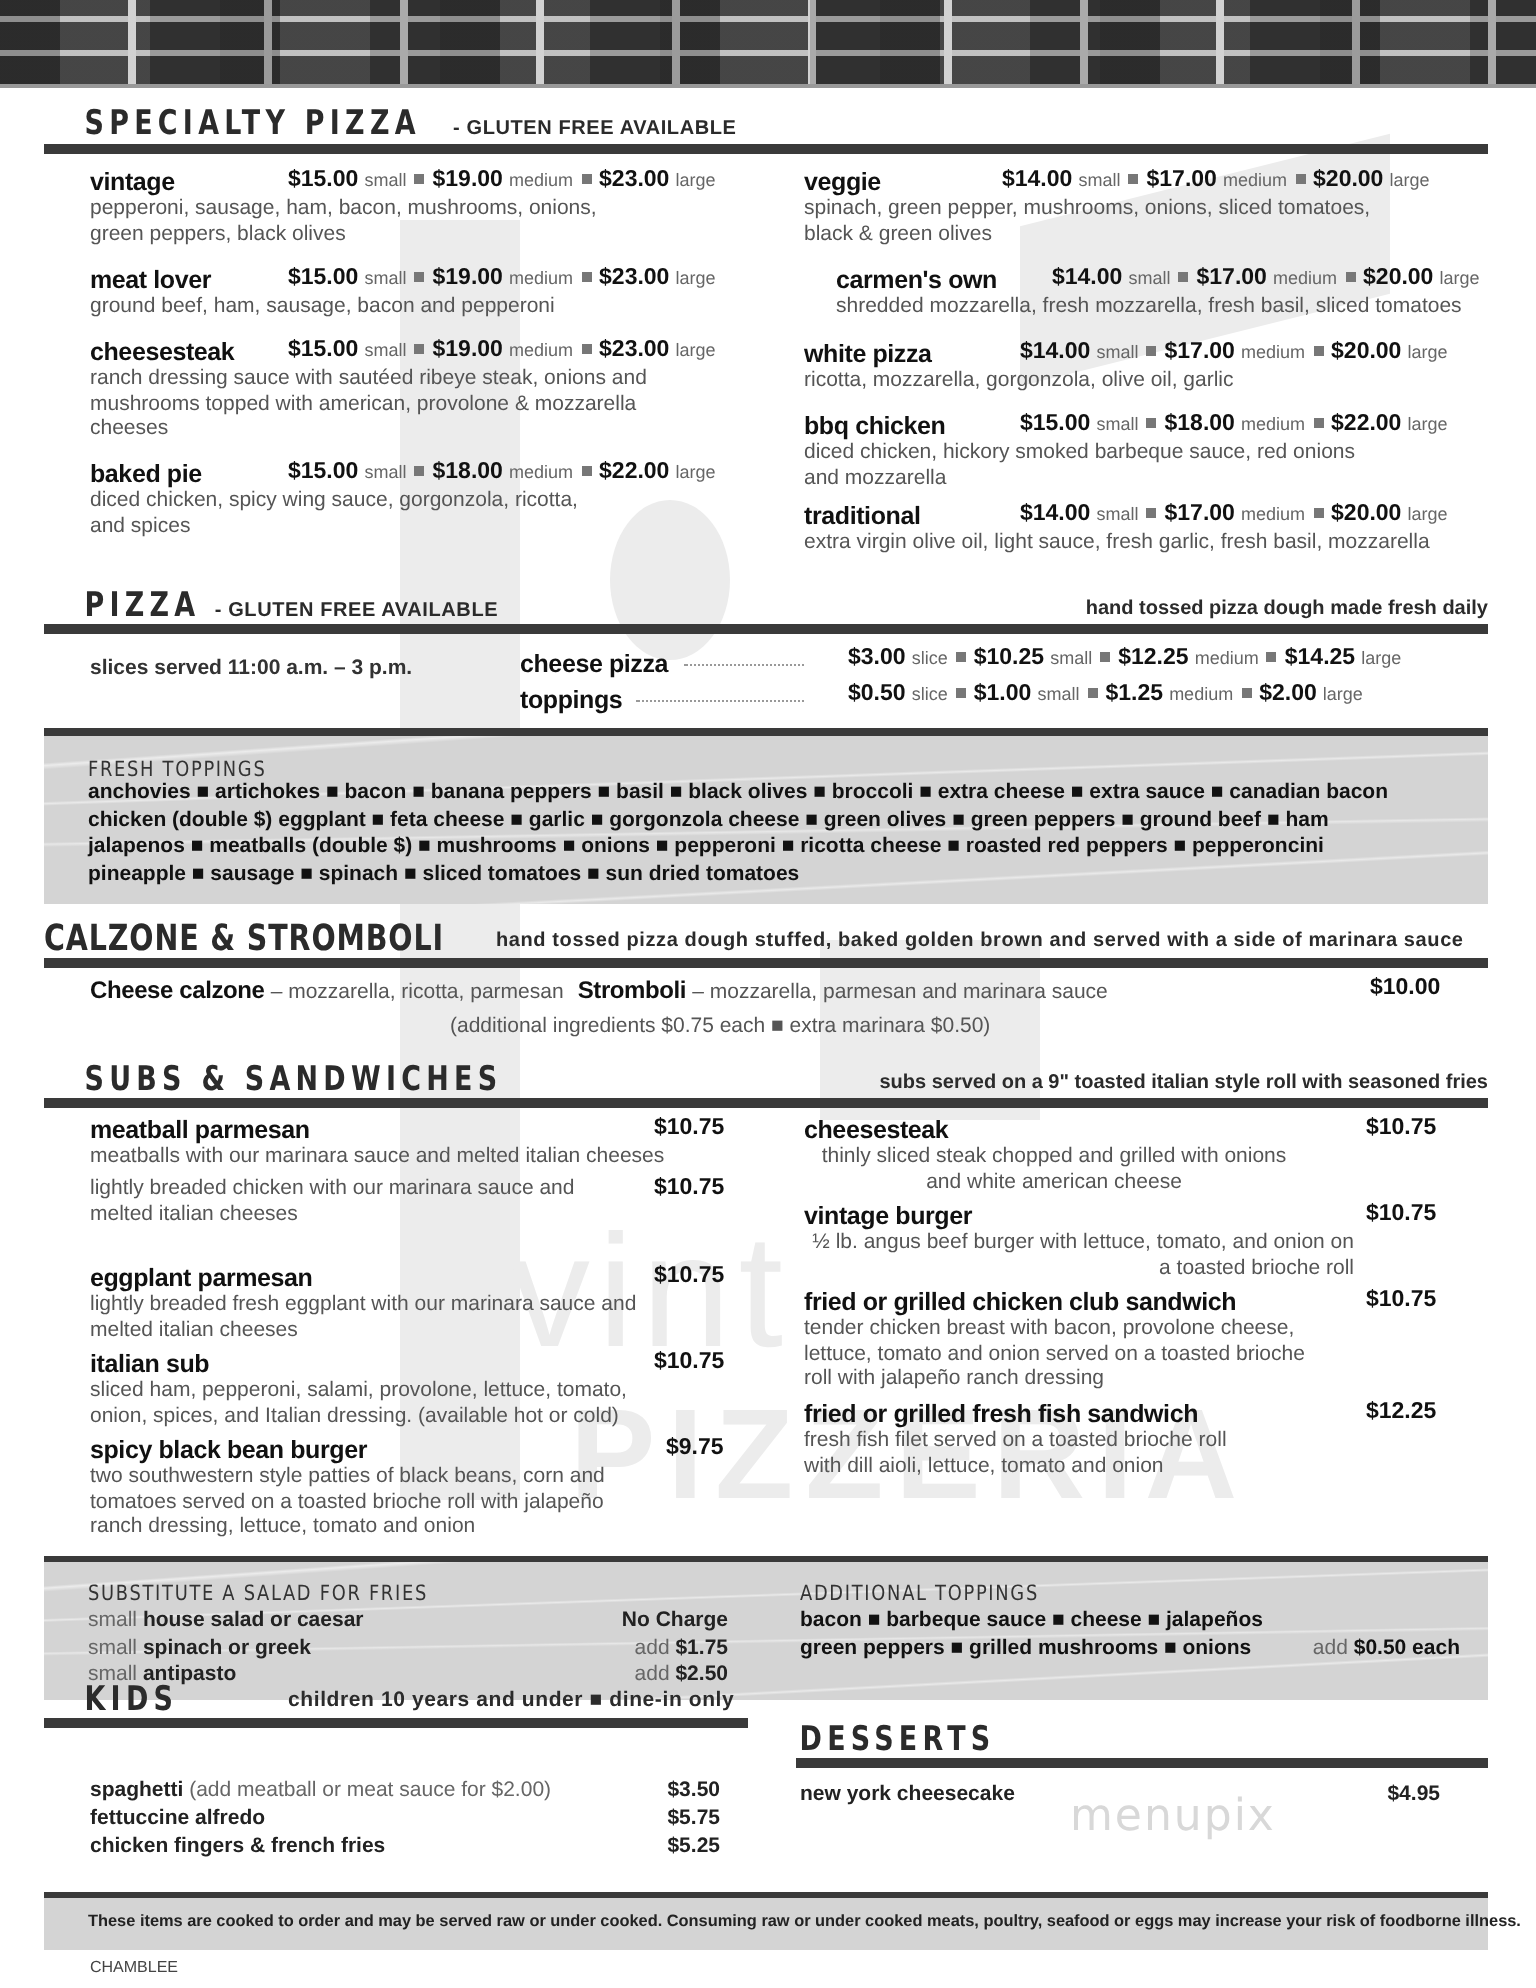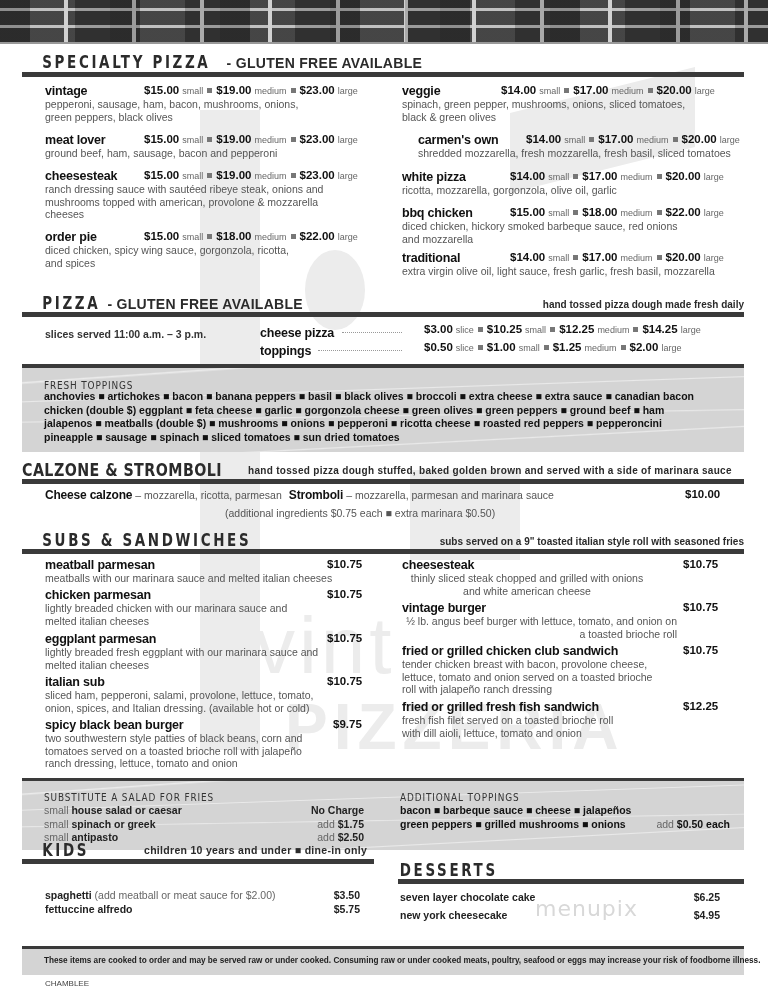--- a/index.html
+++ b/index.html
@@ -26,21 +26,21 @@
   .section-head {
     position: absolute; left: 22px; width: 722px;
     border-bottom: 5px solid #3a3a3a; z-index: 2;
   }
   .section-head .title {
     font-family: "DejaVu Sans Condensed", "DejaVu Sans", sans-serif;
     font-weight: bold; letter-spacing: 3px; color: #2b2b2b;
     font-size: 17px; display: inline-block; padding-left: 23px; transform: scaleX(0.88); transform-origin: left;
   }
   .section-head .sub {
-    font-size: 14px; font-weight: bold; color: #2b2b2b; letter-spacing: 0.3px;
+    font-size: 10px; font-weight: bold; color: #2b2b2b; letter-spacing: 0.3px;
     font-family: "Liberation Sans Narrow", "Liberation Sans", sans-serif;
   }
   .section-head .right {
     position: absolute; right: 0; bottom: 2px; font-size: 10px; font-weight: bold; color: #2b2b2b; padding-left: 25px;
   }
 
   .item { position: absolute; z-index: 2; }
   .item .name { font-weight: bold; font-size: 12.5px; color: #111; letter-spacing: -0.2px; }
   .item .desc { font-size: 10.5px; color: #555; line-height: 12.5px; }
   .price-line { position: absolute; top: 0; font-size: 11px; white-space: nowrap; }
@@ -96,21 +96,21 @@
   <div class="desc" style="width:290px;">ground beef, ham, sausage, bacon and pepperoni</div>
 </div>
 <div class="item" style="left:45px;top:169px;width:330px;">
   <div class="name">cheesesteak</div>
   <div class="price-line" style="left:99px;">
     <b>$15.00</b> <span class="sz">small</span><span class="sq"></span><b>$19.00</b> <span class="sz">medium</span><span class="sq"></span><b>$23.00</b> <span class="sz">large</span>
   </div>
   <div class="desc" style="width:290px;">ranch dressing sauce with sautéed ribeye steak, onions and mushrooms topped with american, provolone &amp; mozzarella cheeses</div>
 </div>
 <div class="item" style="left:45px;top:230px;width:330px;">
-  <div class="name">order pie</div>
+  <div class="name">baked pie</div>
   <div class="price-line" style="left:99px;">
     <b>$15.00</b> <span class="sz">small</span><span class="sq"></span><b>$18.00</b> <span class="sz">medium</span><span class="sq"></span><b>$22.00</b> <span class="sz">large</span>
   </div>
   <div class="desc" style="width:260px;">diced chicken, spicy wing sauce, gorgonzola, ricotta, and spices</div>
 </div>
 
 <div class="item" style="left:402px;top:84px;width:330px;">
   <div class="name">veggie</div>
   <div class="price-line" style="left:99px;">
     <b>$14.00</b> <span class="sz">small</span><span class="sq"></span><b>$17.00</b> <span class="sz">medium</span><span class="sq"></span><b>$20.00</b> <span class="sz">large</span>
@@ -196,21 +196,20 @@
   <span class="title" style="font-size:17px;">SUBS &amp; SANDWICHES</span>
   <span class="right">subs served on a 9" toasted italian style roll with seasoned fries</span>
 </div>
 
 <div class="item" style="left:45px;top:558px;width:320px;">
   <div class="name">meatball parmesan</div>
   <div class="price" style="left:282px;">$10.75</div>
   <div class="desc">meatballs with our marinara sauce and melted italian cheeses</div>
 </div>
 <div class="item" style="left:45px;top:588px;width:320px;">
-  <div class="name">chicken parmesan</div>
   <div class="price" style="left:282px;">$10.75</div>
   <div class="desc" style="width:260px;">lightly breaded chicken with our marinara sauce and melted italian cheeses</div>
 </div>
 <div class="item" style="left:45px;top:632px;width:320px;">
   <div class="name">eggplant parmesan</div>
   <div class="price" style="left:282px;">$10.75</div>
   <div class="desc" style="width:295px;">lightly breaded fresh eggplant with our marinara sauce and melted italian cheeses</div>
 </div>
 <div class="item" style="left:45px;top:675px;width:320px;">
   <div class="name">italian sub</div>
@@ -274,27 +273,27 @@
   </div>
 </div>
 
 <div class="section-head" style="top:840px;height:24px;width:352px;">
   <span class="title" style="font-size:17px;">KIDS</span>
   <span class="sub" style="position:absolute;left:122px;bottom:3px;font-size:10.5px;text-align:center;">children 10 years and under ■ dine-in only</span>
 </div>
 <div class="item narrow" style="left:45px;top:888px;width:315px;font-size:10.5px;line-height:14px;">
   <div style="position:relative;"><b>spaghetti</b> <span class="small-gray">(add meatball or meat sauce for $2.00)</span><b style="position:absolute;right:0;">$3.50</b></div>
   <div style="position:relative;"><b>fettuccine alfredo</b><b style="position:absolute;right:0;">$5.75</b></div>
+  <div style="position:relative;"><b>chicken fingers &amp; french fries</b><b style="position:absolute;right:0;">$5.25</b></div>
 </div>
 
 <div class="section-head" style="top:860px;height:24px;left:398px;width:346px;">
   <span class="title" style="padding-left:2px;font-size:17px;">DESSERTS</span>
 </div>
 <div class="item narrow" style="left:400px;top:888px;width:320px;font-size:10.5px;line-height:18px;">
-  <div style="position:relative;"><b>seven layer chocolate cake</b><b style="position:absolute;right:0;">$6.25</b></div>
   <div style="position:relative;"><b>new york cheesecake</b><b style="position:absolute;right:0;">$4.95</b></div>
 </div>
 <div class="item" style="left:535px;top:896px;font-size:22px;color:#d8d8d8;letter-spacing:1px;font-family:'DejaVu Sans', sans-serif;">menupix</div>
 
 <div class="gray-band" style="top:946px;height:29px;border-top:3px solid #3a3a3a;background-image:none;background:#d4d4d4;">
   <div class="narrow" style="position:absolute;left:22px;top:7px;font-size:8.2px;font-weight:bold;color:#222;white-space:nowrap;">These items are cooked to order and may be served raw or under cooked. Consuming raw or under cooked meats, poultry, seafood or eggs may increase your risk of foodborne illness.</div>
 </div>
 <div class="item" style="left:45px;top:979px;font-size:8px;color:#444;">CHAMBLEE</div>
 
 </body></html>

